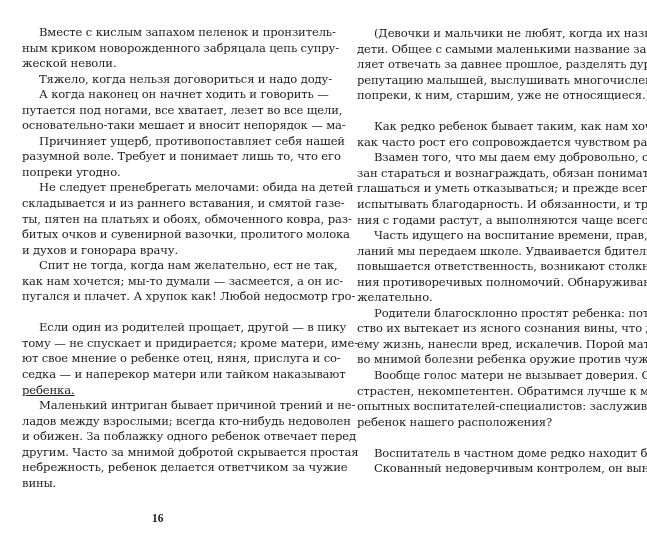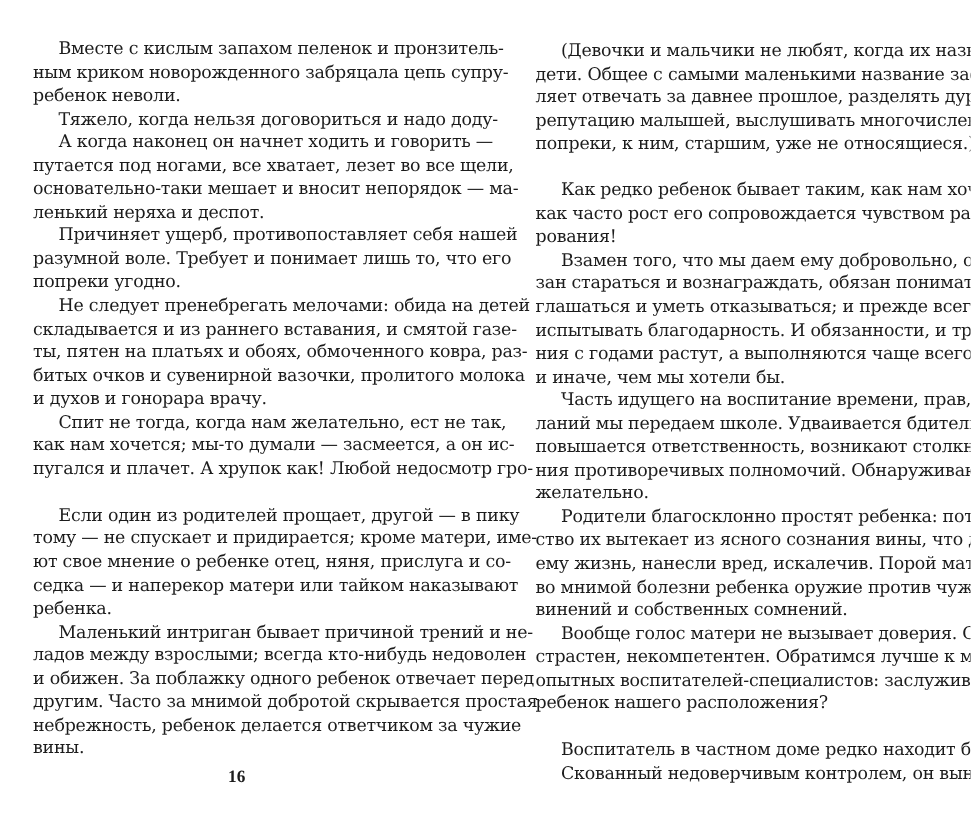--- a/index.html
+++ b/index.html
@@ -20,30 +20,29 @@
                    font-family: "Liberation Serif", serif; }
   </style>
 </head>
 <body>
 
 <div class="page left">
   <div class="text" id="left-text">
       <div class="p">
         <span class="line" style="text-indent: 17px;">Вместе с кислым запахом пеленок и пронзитель-</span>
         <span class="line" style="text-indent: 0px;">ным криком новорожденного забряцала цепь супру-</span>
-        <span class="line last" style="text-indent: 0px;">ребенок неволи.</span>
+        <span class="line last" style="text-indent: 0px;">жеской неволи.</span>
       </div>
       <div class="p">
         <span class="line" style="text-indent: 17px;">Тяжело, когда нельзя договориться и надо доду-</span>
       </div>
       <div class="p">
         <span class="line" style="text-indent: 17px;">А когда наконец он начнет ходить и говорить —</span>
         <span class="line" style="text-indent: 0px;">путается под ногами, все хватает, лезет во все щели,</span>
         <span class="line" style="text-indent: 0px;">основательно-таки мешает и вносит непорядок — ма-</span>
-        <span class="line last" style="text-indent: 0px;">ленький неряха и деспот.</span>
       </div>
       <div class="p">
         <span class="line" style="text-indent: 17px;">Причиняет ущерб, противопоставляет себя нашей</span>
         <span class="line" style="text-indent: 0px;">разумной воле. Требует и понимает лишь то, что его</span>
         <span class="line last" style="text-indent: 0px;">попреки угодно.</span>
       </div>
       <div class="p">
         <span class="line" style="text-indent: 17px;">Не следует пренебрегать мелочами: обида на детей</span>
         <span class="line" style="text-indent: 0px;">складывается и из раннего вставания, и смятой газе-</span>
         <span class="line" style="text-indent: 0px;">ты, пятен на платьях и обоях, обмоченного ковра, раз-</span>
@@ -54,21 +53,21 @@
         <span class="line" style="text-indent: 17px;">Спит не тогда, когда нам желательно, ест не так,</span>
         <span class="line" style="text-indent: 0px;">как нам хочется; мы-то думали — засмеется, а он ис-</span>
         <span class="line" style="text-indent: 0px;">пугался и плачет. А хрупок как! Любой недосмотр гро-</span>
       </div>
       <div class="gap"></div>
       <div class="p">
         <span class="line" style="text-indent: 17px;">Если один из родителей прощает, другой — в пику</span>
         <span class="line" style="text-indent: 0px;">тому — не спускает и придирается; кроме матери, име-</span>
         <span class="line" style="text-indent: 0px;">ют свое мнение о ребенке отец, няня, прислуга и со-</span>
         <span class="line" style="text-indent: 0px;">седка — и наперекор матери или тайком наказывают</span>
-        <span class="line last" style="text-indent: 0px;">ребенка.</span>
+        <span class="line last" style="text-indent: 0px; text-decoration: underline;">ребенка.</span>
       </div>
       <div class="p">
         <span class="line" style="text-indent: 17px;">Маленький интриган бывает причиной трений и не-</span>
         <span class="line" style="text-indent: 0px;">ладов между взрослыми; всегда кто-нибудь недоволен</span>
         <span class="line" style="text-indent: 0px;">и обижен. За поблажку одного ребенок отвечает перед</span>
         <span class="line" style="text-indent: 0px;">другим. Часто за мнимой добротой скрывается простая</span>
         <span class="line" style="text-indent: 0px;">небрежность, ребенок делается ответчиком за чужие</span>
         <span class="line last" style="text-indent: 0px;">вины.</span>
       </div>
     </div>
@@ -81,43 +80,40 @@
         <span class="line" style="text-indent: 17px;">(Девочки и мальчики не любят, когда их называют:</span>
         <span class="line" style="text-indent: 0px;">дети. Общее с самыми маленькими название застав-</span>
         <span class="line" style="text-indent: 0px;">ляет отвечать за давнее прошлое, разделять дурную</span>
         <span class="line" style="text-indent: 0px;">репутацию малышей, выслушивать многочисленные</span>
         <span class="line last" style="text-indent: 0px;">попреки, к ним, старшим, уже не относящиеся.)</span>
       </div>
       <div class="gap"></div>
       <div class="p">
         <span class="line" style="text-indent: 17px;">Как редко ребенок бывает таким, как нам хочется,</span>
         <span class="line" style="text-indent: 0px;">как часто рост его сопровождается чувством разоча-</span>
-        <span class="line last" style="text-indent: 0px;">рования!</span>
       </div>
       <div class="p">
         <span class="line" style="text-indent: 17px;">Взамен того, что мы даем ему добровольно, он обя-</span>
         <span class="line" style="text-indent: 0px;">зан стараться и вознаграждать, обязан понимать, со-</span>
         <span class="line" style="text-indent: 0px;">глашаться и уметь отказываться; и прежде всего —</span>
         <span class="line" style="text-indent: 0px;">испытывать благодарность. И обязанности, и требова-</span>
         <span class="line" style="text-indent: 0px;">ния с годами растут, а выполняются чаще всего меньше</span>
-        <span class="line last" style="text-indent: 0px;">и иначе, чем мы хотели бы.</span>
       </div>
       <div class="p">
         <span class="line" style="text-indent: 17px;">Часть идущего на воспитание времени, прав, поже-</span>
         <span class="line" style="text-indent: 0px;">ланий мы передаем школе. Удваивается бдительность,</span>
         <span class="line" style="text-indent: 0px;">повышается ответственность, возникают столкнове-</span>
         <span class="line" style="text-indent: 0px;">ния противоречивых полномочий. Обнаруживаются</span>
         <span class="line last" style="text-indent: 0px;">желательно.</span>
       </div>
       <div class="p">
         <span class="line" style="text-indent: 17px;">Родители благосклонно простят ребенка: потвор-</span>
         <span class="line" style="text-indent: 0px;">ство их вытекает из ясного сознания вины, что дали</span>
         <span class="line" style="text-indent: 0px;">ему жизнь, нанесли вред, искалечив. Порой мать ищет</span>
         <span class="line" style="text-indent: 0px;">во мнимой болезни ребенка оружие против чужих об-</span>
-        <span class="line last" style="text-indent: 0px;">винений и собственных сомнений.</span>
       </div>
       <div class="p">
         <span class="line" style="text-indent: 17px;">Вообще голос матери не вызывает доверия. Он при-</span>
         <span class="line" style="text-indent: 0px;">страстен, некомпетентен. Обратимся лучше к мнению</span>
         <span class="line" style="text-indent: 0px;">опытных воспитателей-специалистов: заслуживает ли</span>
         <span class="line last" style="text-indent: 0px;">ребенок нашего расположения?</span>
       </div>
       <div class="gap"></div>
       <div class="p">
         <span class="line" style="text-indent: 17px;">Воспитатель в частном доме редко находит благо-</span>

